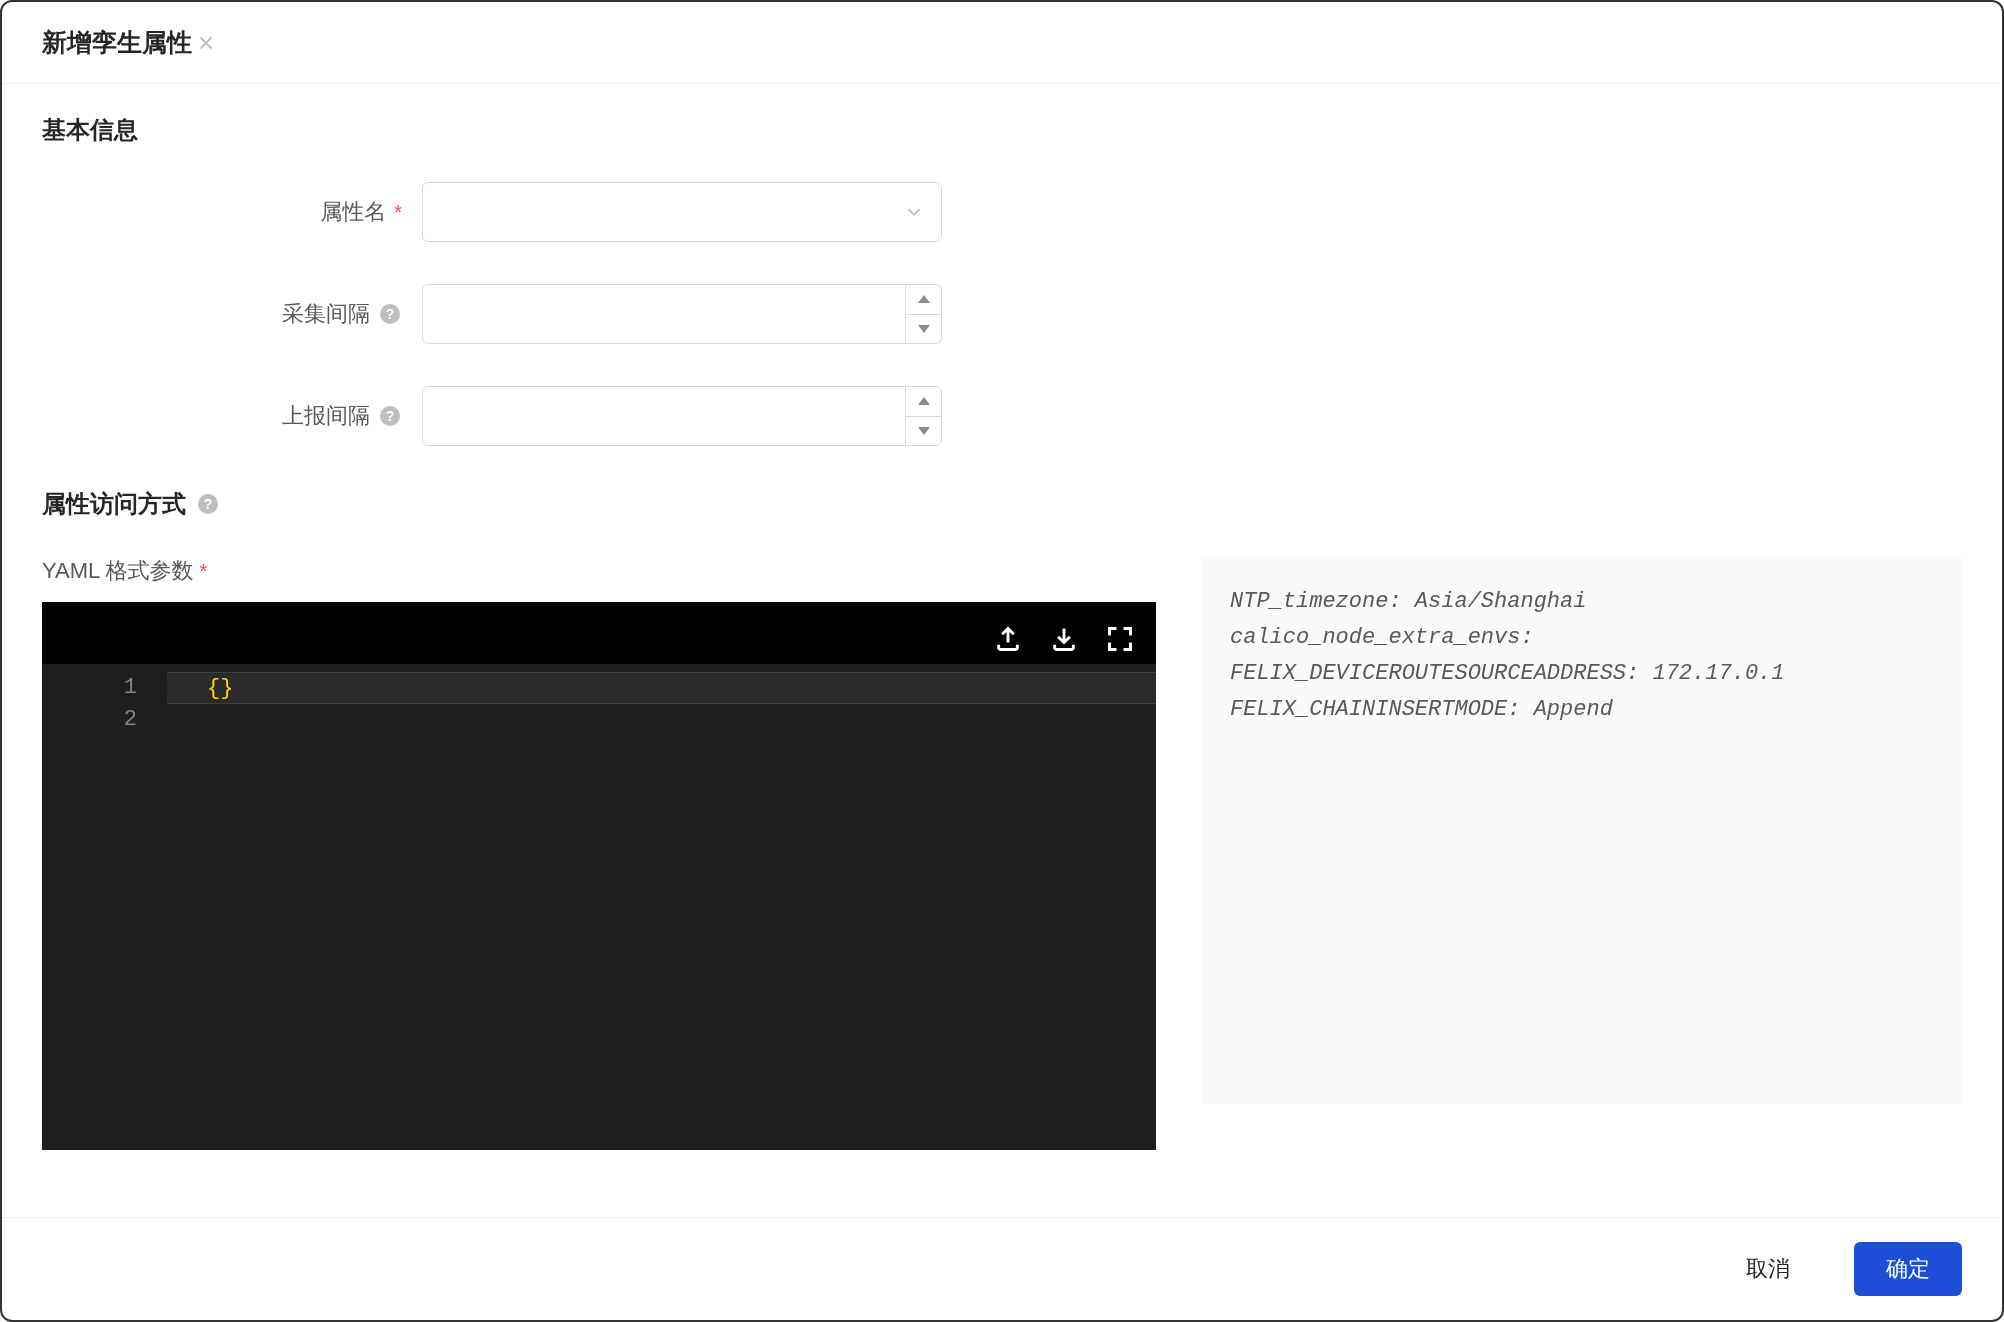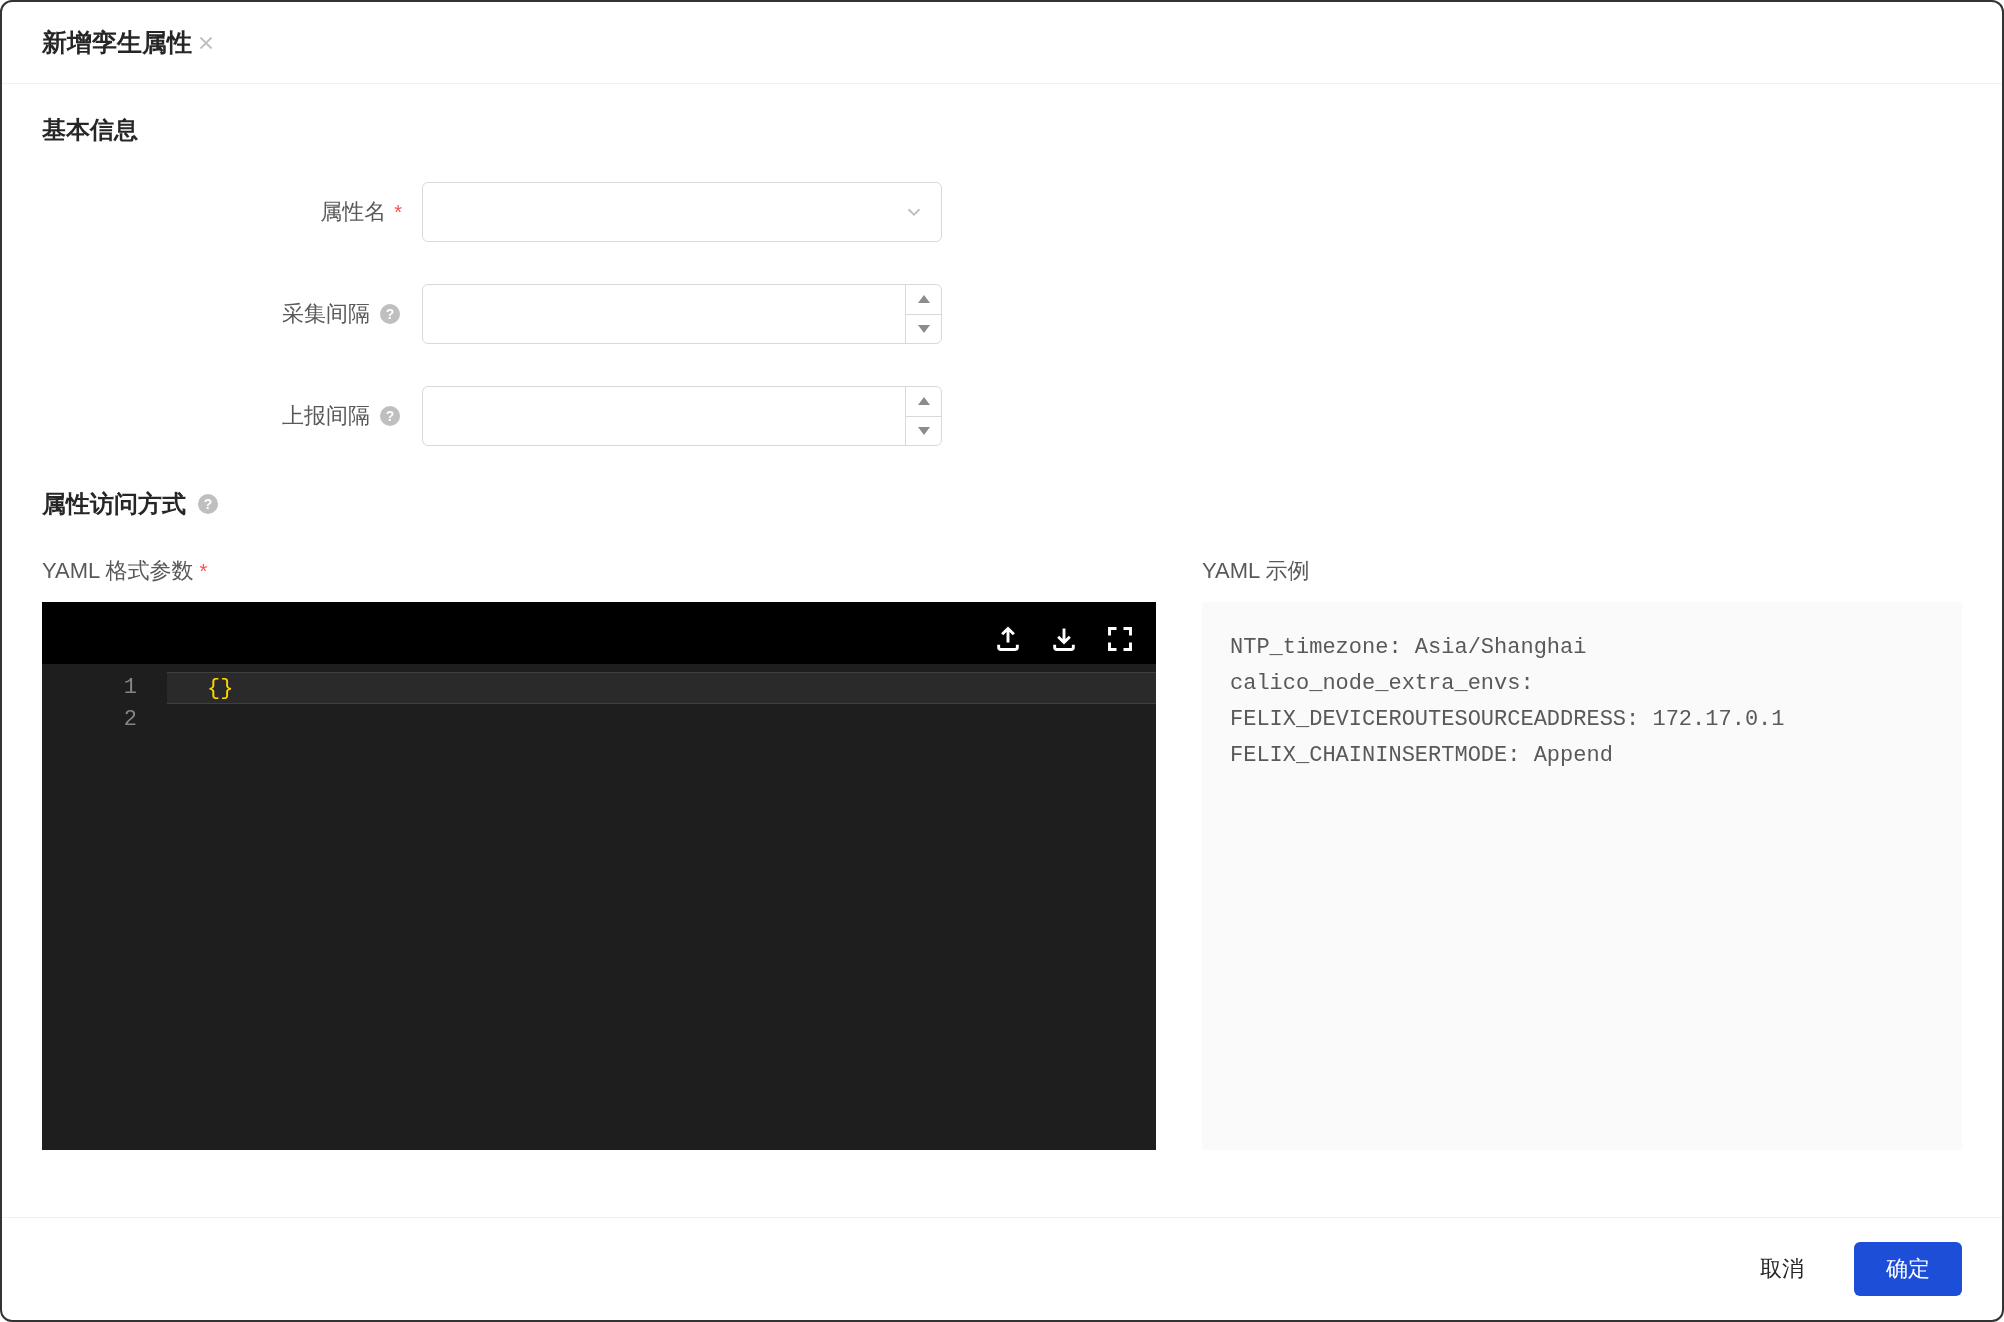--- a/index.html
+++ b/index.html
@@ -238,26 +238,27 @@
     .example-box {
       background: #fafafa;
       border-radius: 0;
       height: 548px;
       padding: 28px;
       font-family: "SFMono-Regular", Consolas, "Liberation Mono", Menlo, monospace;
       font-size: 22px;
       line-height: 36px;
       color: #595959;
       white-space: pre-wrap;
+      font-style: italic;
     }
     .modal-footer {
       display: flex;
       justify-content: flex-end;
       align-items: center;
-      gap: 18px;
+      gap: 32px;
       padding: 24px 40px;
       border-top: 1px solid #f0f0f0;
     }
     .btn {
       height: 54px;
       padding: 0 32px;
       border-radius: 6px;
       font-size: 22px;
       cursor: pointer;
       border: none;
@@ -397,21 +398,20 @@
             </div>
             <div class="code-lines">
               <div class="code-line active-line"><span class="brace">{}</span></div>
               <div class="code-line"></div>
             </div>
           </div>
         </div>
       </div>
 
       <div class="example-panel">
-        <div class="yaml-label">YAML 示例</div>
         <div class="example-box">NTP_timezone: Asia/Shanghai
 calico_node_extra_envs:
 FELIX_DEVICEROUTESOURCEADDRESS: 172.17.0.1
 FELIX_CHAININSERTMODE: Append</div>
       </div>
     </div>
   </div>
 
   <div class="modal-footer">
     <button class="btn btn-cancel">取消</button>

